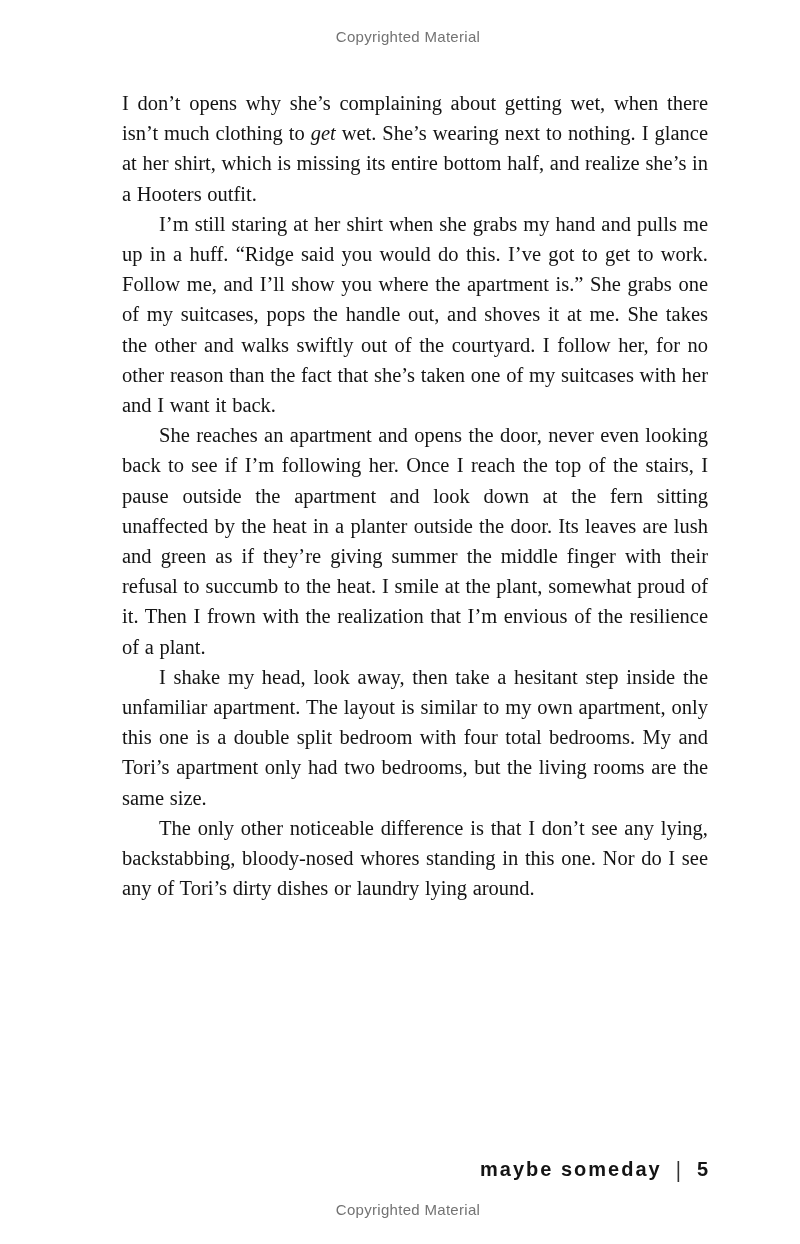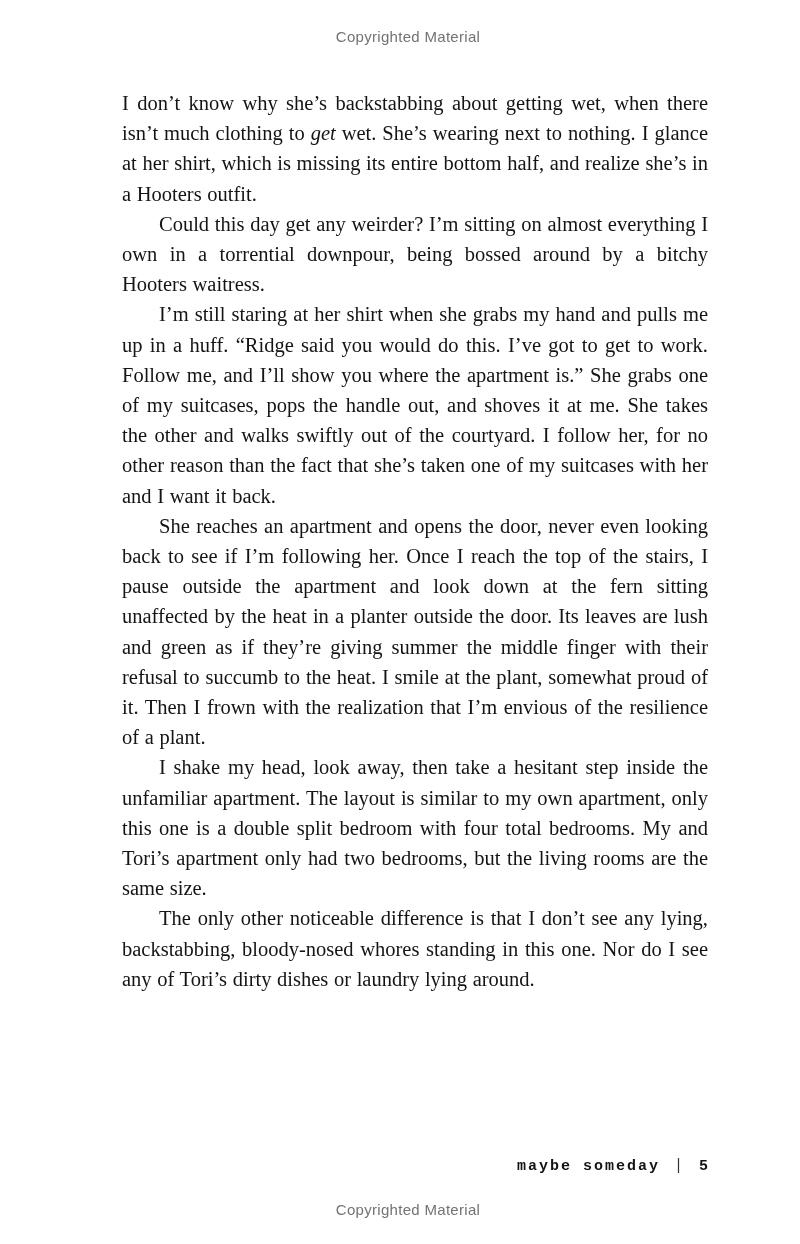--- a/index.html
+++ b/index.html
@@ -49,23 +49,23 @@
   .para.no-indent {
     text-indent: 0;
   }
   .italic-word {
   }
 
   .page-footer {
     position: absolute;
     top: 1158px;
     right: 92px;
-    font-family: Liberation Mono, monospace;
+    font-family: Liberation Sans, sans-serif;
     font-weight: bold;
-    font-size: 15px;
+    font-size: 20px;
     color: #141414;
     letter-spacing: 2px;
     white-space: nowrap;
   }
   .footer-separator {
     display: inline-block;
     margin: 0 14px;
     font-weight: normal;
     color: #333333;
     transform: scaleY(1.1);
@@ -76,23 +76,22 @@
 </style>
 </head>
 <body>
 
 <div class="page">
 
   <div class="copyright-notice copyright-top">Copyrighted Material</div>
 
   <div class="text-block">
 
-    <p class="para no-indent"><span>I don’t know why she’s backstabbing about getting wet, when there isn’t much clothing to </span><em class="italic-word">get</em><span> wet. She’s wearing next to nothing. I glance at her shirt, which is missing its entire bottom half, and realize she’s in a Hooters outfit.</span></p>
+    <p class="para no-indent"><span>I don’t opens why she’s complaining about getting wet, when there isn’t much clothing to </span><em class="italic-word">get</em><span> wet. She’s wearing next to nothing. I glance at her shirt, which is missing its entire bottom half, and realize she’s in a Hooters outfit.</span></p>
 
-    <p class="para">Could this day get any weirder? I’m sitting on almost everything I own in a torrential downpour, being bossed around by a bitchy Hooters waitress.</p>
 
     <p class="para">I’m still staring at her shirt when she grabs my hand and pulls me up in a huff. “Ridge said you would do this. I’ve got to get to work. Follow me, and I’ll show you where the apartment is.” She grabs one of my suitcases, pops the handle out, and shoves it at me. She takes the other and walks swiftly out of the courtyard. I follow her, for no other reason than the fact that she’s taken one of my suitcases with her and I want it back.</p>
 
 
     <p class="para">She reaches an apartment and opens the door, never even looking back to see if I’m following her. Once I reach the top of the stairs, I pause outside the apartment and look down at the fern sitting unaffected by the heat in a planter outside the door. Its leaves are lush and green as if they’re giving summer the middle finger with their refusal to succumb to the heat. I smile at the plant, somewhat proud of it. Then I frown with the realization that I’m envious of the resilience of a plant.</p>
 
     <p class="para">I shake my head, look away, then take a hesitant step inside the unfamiliar apartment. The layout is similar to my own apartment, only this one is a double split bedroom with four total bedrooms. My and Tori’s apartment only had two bedrooms, but the living rooms are the same size.</p>
 
     <p class="para">The only other noticeable difference is that I don’t see any lying, backstabbing, bloody-nosed whores standing in this one. Nor do I see any of Tori’s dirty dishes or laundry lying around.</p>
 

